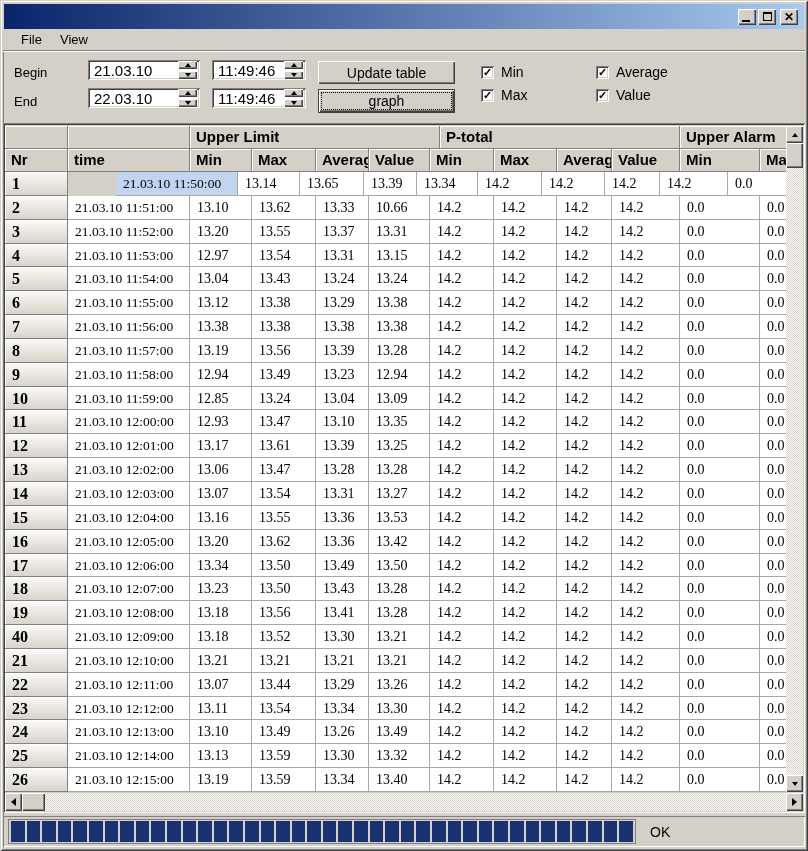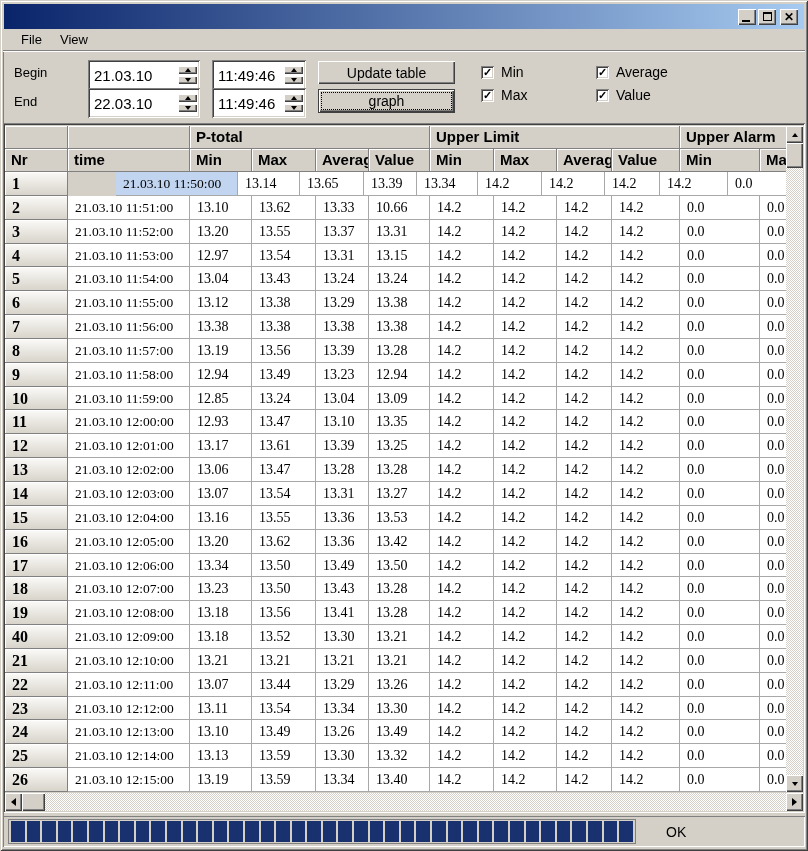--- a/index.html
+++ b/index.html
@@ -28,21 +28,21 @@
   .menubar { position:absolute; left:4px; top:29px; width:800px; height:21px;
     display:flex; align-items:center; padding-left:8px; gap:0; }
   .menu-item { font-size:13px; color:#000; padding:2px 9px; }
 
   
   .client-frame { position:absolute; left:3px; top:50px; width:802px; height:797px;
     border-top:1px solid #808080; box-shadow: inset 0 1px 0 #ffffff, inset 1px 0 0 #808080; }
 
   
   .ctl-label { position:absolute; font-size:13px; color:#000; }
-  .spinfield { position:absolute; height:30px; background:#ffffff;
+  .spinfield { position:absolute; height:20px; background:#ffffff;
     box-shadow: inset 1px 1px 0 #808080, inset -1px -1px 0 #ffffff, inset 2px 2px 0 #404040, inset -2px -2px 0 #d4d0c8;
     display:flex; align-items:center; }
   .spinfield .value { flex:1; font-size:15px; padding-left:6px; color:#000; font-family:"Liberation Sans",sans-serif; }
   .spinner { width:19px; height:18px; margin-right:3px; display:flex; flex-direction:column; gap:2px; }
   .spin-btn { flex:1; background:#d4d0c8; display:flex; align-items:center; justify-content:center;
     box-shadow: inset 1px 1px 0 #ffffff, inset -1px -1px 0 #404040, inset -2px -2px 0 #808080; }
   .tri-up { width:0; height:0; border-left:3px solid transparent; border-right:3px solid transparent; border-bottom:4px solid #000; }
   .tri-down { width:0; height:0; border-left:3px solid transparent; border-right:3px solid transparent; border-top:4px solid #000; }
   .tri-left { width:0; height:0; border-top:4px solid transparent; border-bottom:4px solid transparent; border-right:5px solid #000; }
   .tri-right { width:0; height:0; border-top:4px solid transparent; border-bottom:4px solid transparent; border-left:5px solid #000; }
@@ -89,21 +89,21 @@
     box-shadow: inset 1px 1px 0 #ffffff, inset -1px -1px 0 #404040, inset -2px -2px 0 #808080; }
   .thumb { position:absolute; background:#d4d0c8;
     box-shadow: inset 1px 1px 0 #ffffff, inset -1px -1px 0 #404040, inset -2px -2px 0 #808080; }
 
   
   .statusbar { position:absolute; left:3px; top:816px; width:802px; height:31px; background:#d4d0c8;
     box-shadow: inset 1px 1px 0 #808080, inset -1px -1px 0 #ffffff; display:flex; align-items:center; }
   .progress { margin-left:5px; width:628px; height:25px; border:1px solid #808080; background:#d4d0c8;
     display:flex; align-items:center; gap:2px; padding:1px 2px; }
   .pblock { flex:none; width:13.6px; height:21px; background:#1a3170; }
-  .status-label { font-size:14px; color:#000; margin-left:30px; }
+  .status-label { font-size:14px; color:#000; margin-left:14px; }
 </style>
 </head>
 <body>
 
 <div class="window">
 
   <div class="titlebar">
     <div class="title-buttons">
       <div class="tbtn">
           <span class="min-glyph"></span>
@@ -198,22 +198,22 @@
         <span class="check">✓</span>
       </span>
     <span class="checkbox-label">Value</span>
   </div>
 
   <div class="table-frame">
     <div class="grid-viewport">
       <div class="grow gh-row">
         <div class="cell hcell g0"></div>
         <div class="cell hcell g1"></div>
+        <div class="cell hcell g3">Upper Limit</div>
         <div class="cell hcell g2">P-total</div>
-        <div class="cell hcell g3">Upper Limit</div>
         <div class="cell hcell g4">Upper Alarm</div>
       </div>
       <div class="grow ch-row">
         <div class="cell hcell c0">Nr</div>
         <div class="cell hcell c1">time</div>
         <div class="cell hcell c2">Min</div>
         <div class="cell hcell c3">Max</div>
         <div class="cell hcell c4">Average</div>
         <div class="cell hcell c5">Value</div>
         <div class="cell hcell c6">Min</div>

